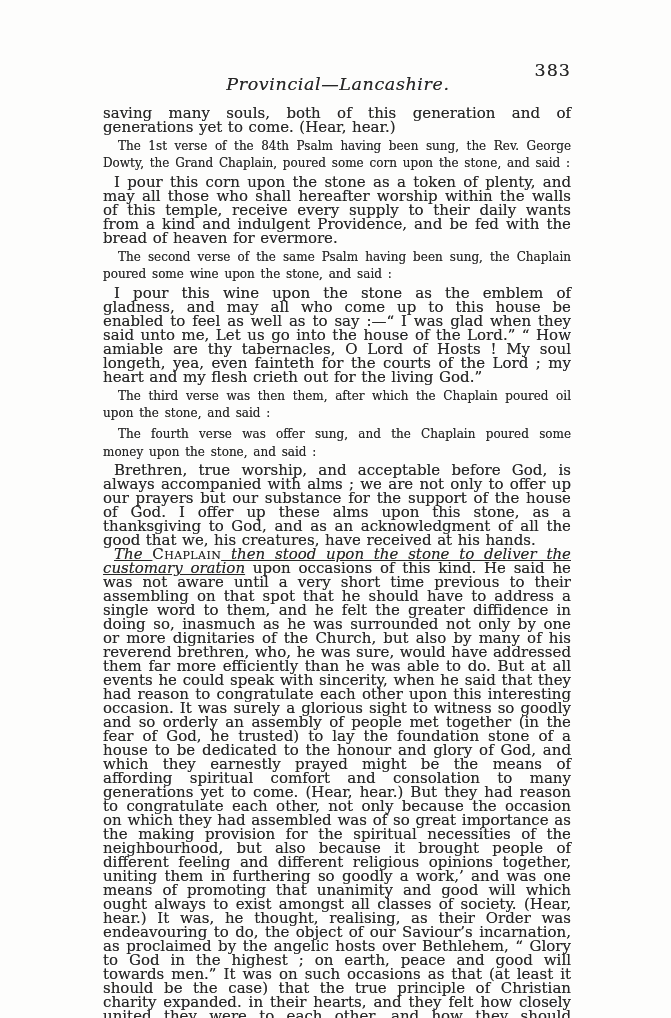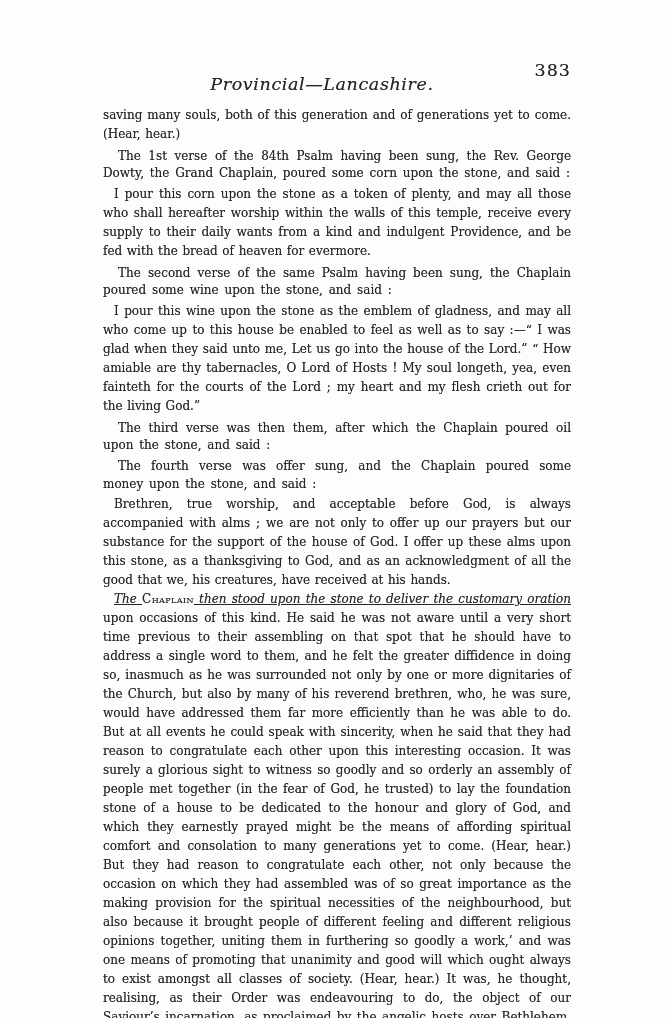--- a/index.html
+++ b/index.html
@@ -15,21 +15,21 @@
     overflow: hidden;
     font-family: "DejaVu Serif", "Liberation Serif", serif;
     color: var(--ink, #262626);
   }
   .page * {
     text-shadow: 0 0 0.4px rgba(38,38,38,0.55);
   }
   .header {
     position: absolute;
     top: 74px;
-    left: 88px;
+    left: 104px;
     width: 468px;
   }
   .header-title {
     font-style: italic;
     font-size: 17.5px;
     line-height: 20px;
     text-align: center;
     letter-spacing: 0.6px;
     word-spacing: 2px;
   }
@@ -55,22 +55,22 @@
   }
   .para.large {
     font-size: 12px;
     line-height: 17.4px;
     word-spacing: 2px;
     text-indent: 15px;
     margin-top: 4px;
     margin-bottom: 2px;
   }
   .para.small {
-    font-size: 12px;
-    line-height: 19px;
+    font-size: 15px;
+    line-height: 14px;
     word-spacing: 0.8px;
     text-indent: 11px;
   }
   .para.noindent {
     text-indent: 0;
   }
   .seg-italic {
     font-style: italic;
     text-decoration: underline;
   }

